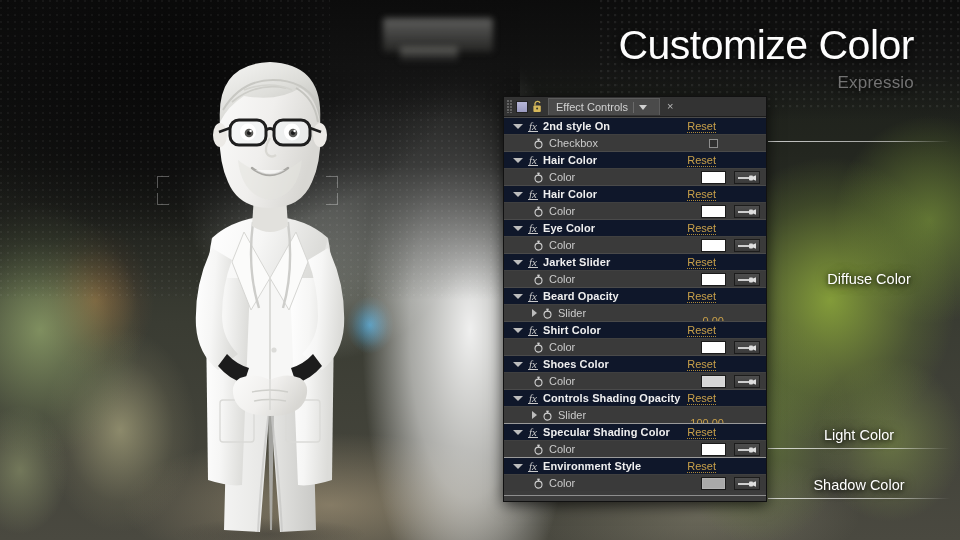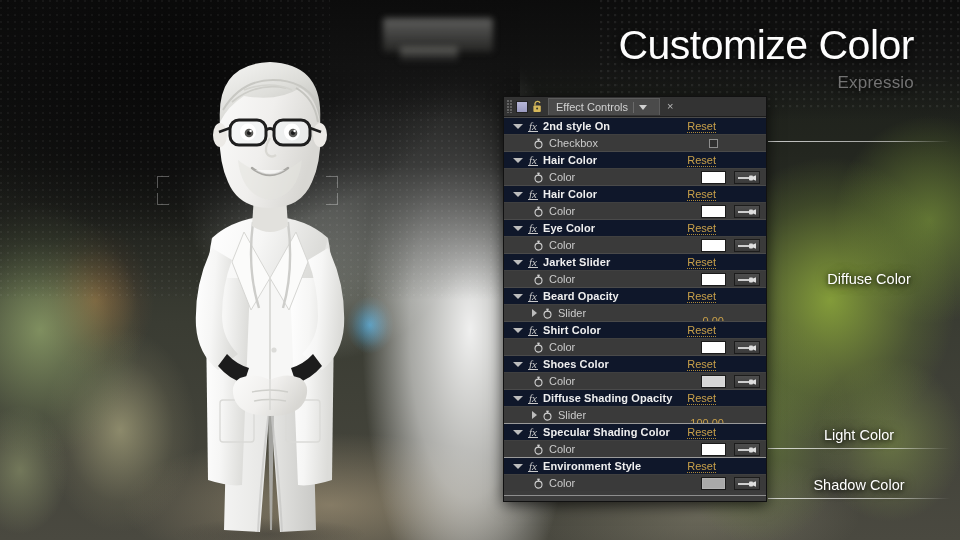--- a/index.html
+++ b/index.html
@@ -560,21 +560,21 @@
             <svg viewBox="0 0 20 8" width="20" height="8">
               <rect x="1" y="3.1" width="11" height="1.8" fill="#dedede"></rect>
               <rect x="12" y="1.6" width="4" height="4.8" rx="1" fill="#dedede"></rect>
               <path d="M16 2.6 L19 1.2 L19 6.8 L16 5.4 Z" fill="#dedede"></path>
             </svg>
           </span>
         </div>
         <div class="ec-row hdr">
           <span class="tri"></span>
           <span class="fx">fx</span>
-          <span class="ec-name">Diffuse Shading Opacity</span>
+          <span class="ec-name">Controls Shading Opacity</span>
           <span class="ec-reset">Reset</span>
         </div>
         <div class="ec-row prop">
           <span class="tri right"></span>
           <svg class="stopwatch indent2" viewBox="0 0 9 11">
             <circle cx="4.5" cy="6.6" r="3.5" fill="none" stroke="#cfcfcf" stroke-width="1.1"></circle>
             <rect x="3.3" y="0.6" width="2.4" height="1.5" fill="#cfcfcf"></rect>
             <rect x="3.9" y="1.9" width="1.2" height="1.5" fill="#cfcfcf"></rect>
           </svg>
           <span class="ec-prop-name">Slider</span>

